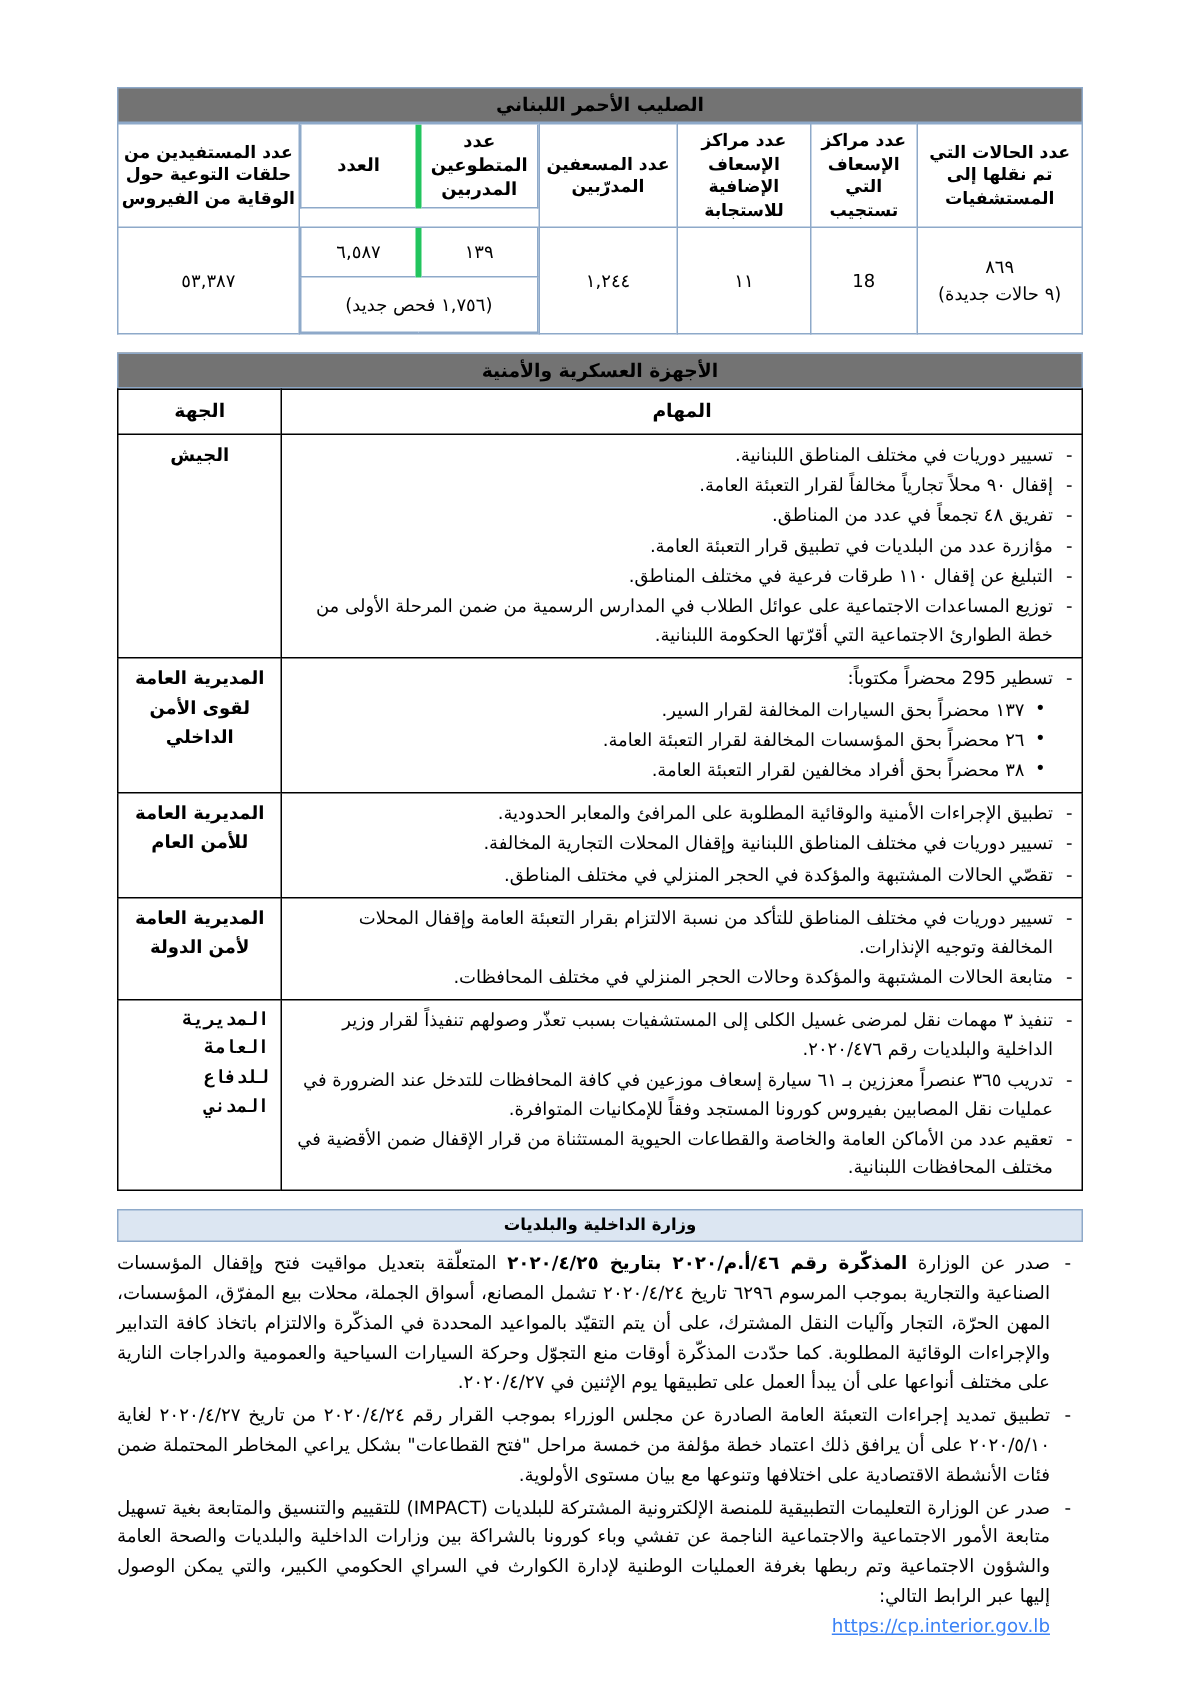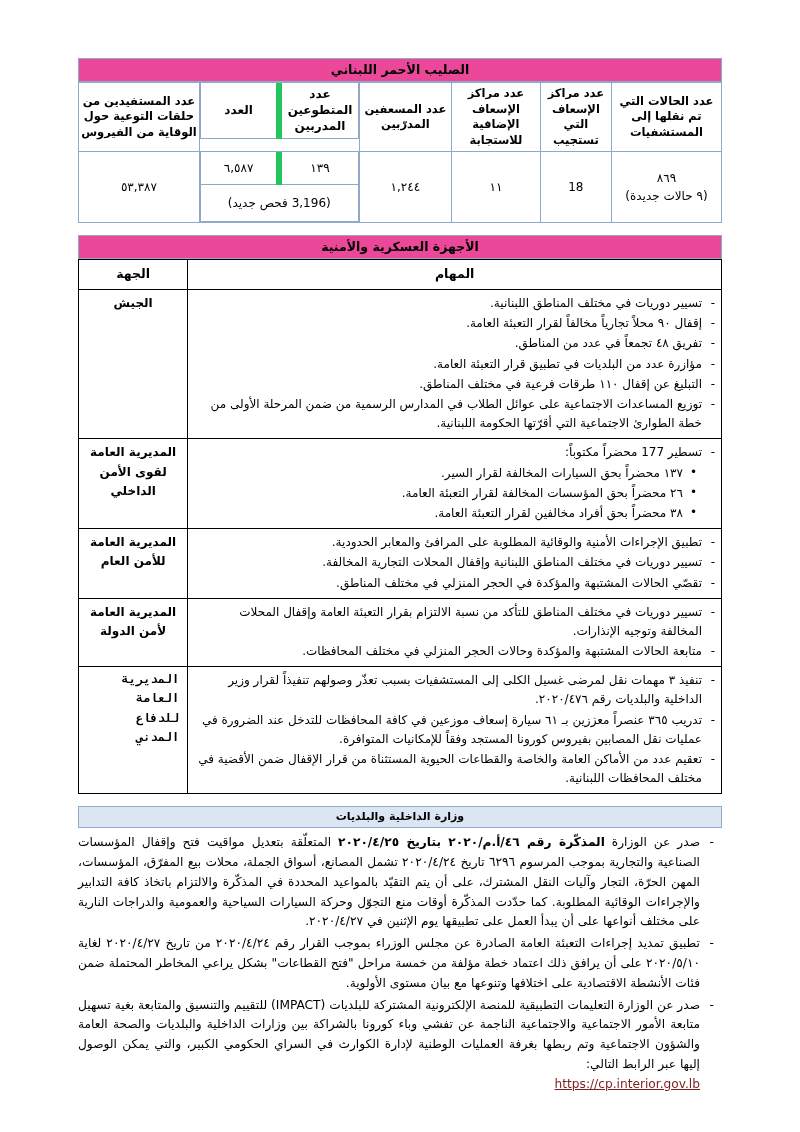--- a/index.html
+++ b/index.html
@@ -15,21 +15,21 @@
     direction: rtl;
   }
   .page {
     width: 800px;
     min-height: 1132px;
     box-sizing: border-box;
     padding: 58px 78px 20px 78px;
     position: relative;
   }
   .section-title-bar {
-    background: #ec4899;
+    background: #737373;
     border: 1px solid #8ea9c9;
     text-align: center;
     font-weight: bold;
     font-size: 12.5px;
     padding: 3px 0 4px 0;
     letter-spacing: 0;
   }
   .gap-10 { height: 12px; }
 
   table {
@@ -61,21 +61,21 @@
     width: 100%;
   }
   .nested td {
     border: 0;
     border-top: 1px solid #8ea9c9;
     font-weight: bold;
     font-size: 11.5px;
     padding: 3px 2px;
     text-align: center;
   }
-  .nested td + td { border-right: 6px solid #22c55e; }
+  .nested td + td { border-right: 4px solid #22c55e; }
   .nested tr:first-child td { border-top: 0; }
 
   table.mil {
     border-collapse: collapse;
     width: 100%;
   }
   table.mil th, table.mil td {
     border: 1px solid #000000;
     font-size: 12px;
     vertical-align: top;
@@ -155,21 +155,21 @@
     margin-bottom: 2px;
   }
   .bullets .b-item:before {
     content: "-";
     position: absolute;
     right: 8px;
     top: 0;
   }
   .bold { font-weight: bold; }
   .ul-link {
-    color: #7f1d1d;
+    color: #3b82f6;
   }
 </style>
 </head>
 <body>
 
 <div class="page">
 
   <div class="section-title-bar">الصليب الأحمر اللبناني</div>
 
   <table class="redcross">
@@ -210,21 +210,21 @@
         <td>١١</td>
         <td>١,٢٤٤</td>
         <td style="padding:0;">
           <table class="nested">
             <tbody>
                 <tr>
               <td style="border-top:0; font-weight:normal; height:26px;">١٣٩</td>
               <td style="border-top:0; font-weight:normal; height:26px;">٦,٥٨٧</td>
             </tr>
             <tr>
-              <td colspan="2" style="border-top:0; font-weight:normal;">(3,196 فحص جديد)</td>
+              <td colspan="2" style="border-top:0; font-weight:normal;">(١,٧٥٦ فحص جديد)</td>
             </tr>
           </tbody>
             </table>
         </td>
         <td>٥٣,٣٨٧</td>
       </tr>
     </tbody>
   </table>
 
   <div class="gap-10"></div>
@@ -252,21 +252,21 @@
               <li>مؤازرة عدد من البلديات في تطبيق قرار التعبئة العامة.</li>
               <li>التبليغ عن إقفال ١١٠ طرقات فرعية في مختلف المناطق.</li>
               <li>توزيع المساعدات الاجتماعية على عوائل الطلاب في المدارس الرسمية من ضمن المرحلة الأولى من خطة الطوارئ الاجتماعية التي أقرّتها الحكومة اللبنانية.</li>
             </ul>
           </td>
           <td class="entity">الجيش</td>
         </tr>
         <tr>
           <td class="tasks">
             <ul>
-              <li>تسطير 177 محضراً مكتوباً:</li>
+              <li>تسطير 295 محضراً مكتوباً:</li>
             </ul>
             <ul class="dots">
               <li>١٣٧ محضراً بحق السيارات المخالفة لقرار السير.</li>
               <li>٢٦ محضراً بحق المؤسسات المخالفة لقرار التعبئة العامة.</li>
               <li>٣٨ محضراً بحق أفراد مخالفين لقرار التعبئة العامة.</li>
             </ul>
           </td>
           <td class="entity">المديرية العامة لقوى الأمن الداخلي</td>
         </tr>
         <tr>

